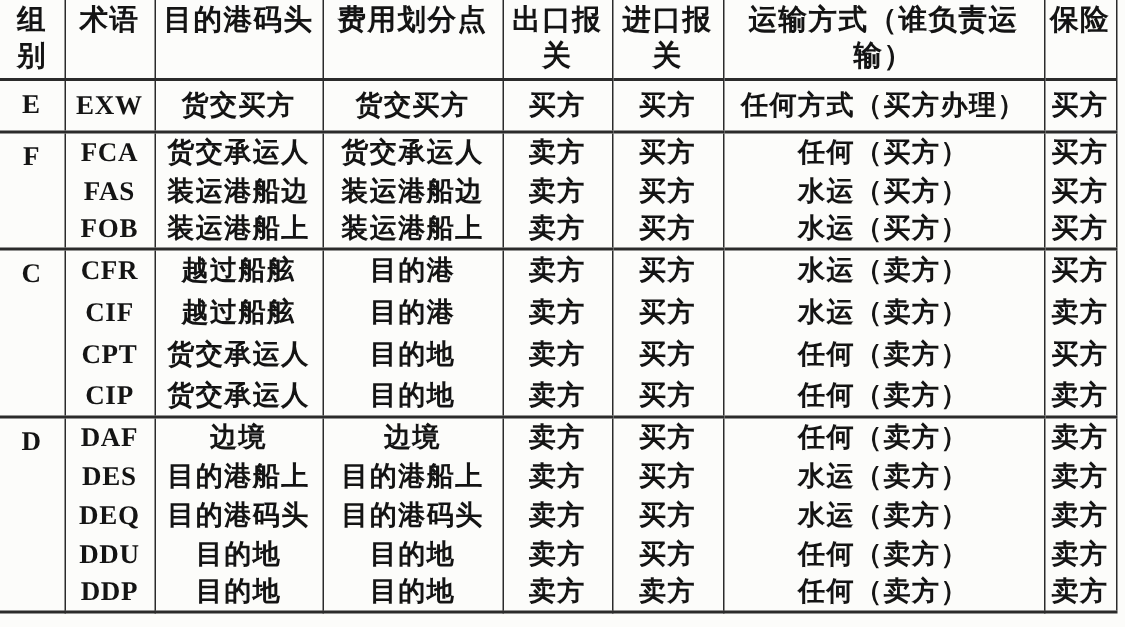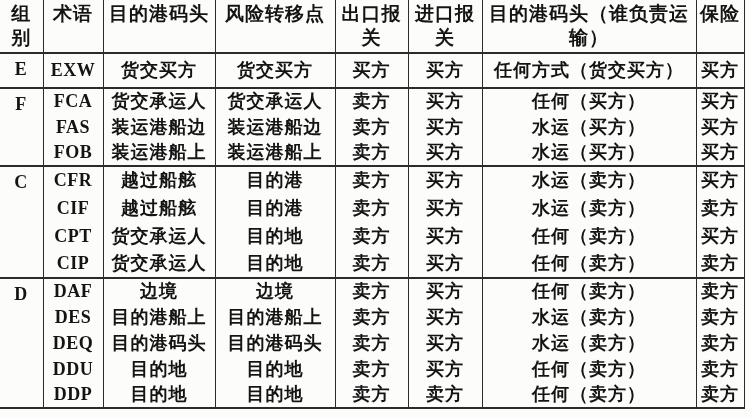--- a/index.html
+++ b/index.html
@@ -67,38 +67,38 @@
       <col style="width:74px">
       <col style="width:214px">
       <col style="width:48px">
     </colgroup>
     <thead>
       <tr>
           <th>组
 别</th>
           <th>术语</th>
           <th>目的港码头</th>
-          <th>风险转移点</th>
+          <th>费用划分点</th>
           <th>出口报
 关</th>
           <th>进口报
 关</th>
-          <th>目的港码头（谁负责运输）</th>
+          <th>运输方式（谁负责运输）</th>
           <th>保险</th>
         </tr>
     </thead>
     <tbody>
         <tr data-group="E" class="group-start">
           <td class="group-cell" rowspan="1">E</td>
           <td class="term">EXW</td>
           <td>货交买方</td>
           <td>货交买方</td>
           <td>买方</td>
           <td>买方</td>
-          <td>任何方式（货交买方）</td>
+          <td>任何方式（买方办理）</td>
           <td>买方</td>
         </tr>
         <tr data-group="F" class="group-start">
           <td class="group-cell" rowspan="3">F</td>
           <td class="term">FCA</td>
           <td>货交承运人</td>
           <td>货交承运人</td>
           <td>卖方</td>
           <td>买方</td>
           <td>任何（买方）</td>

